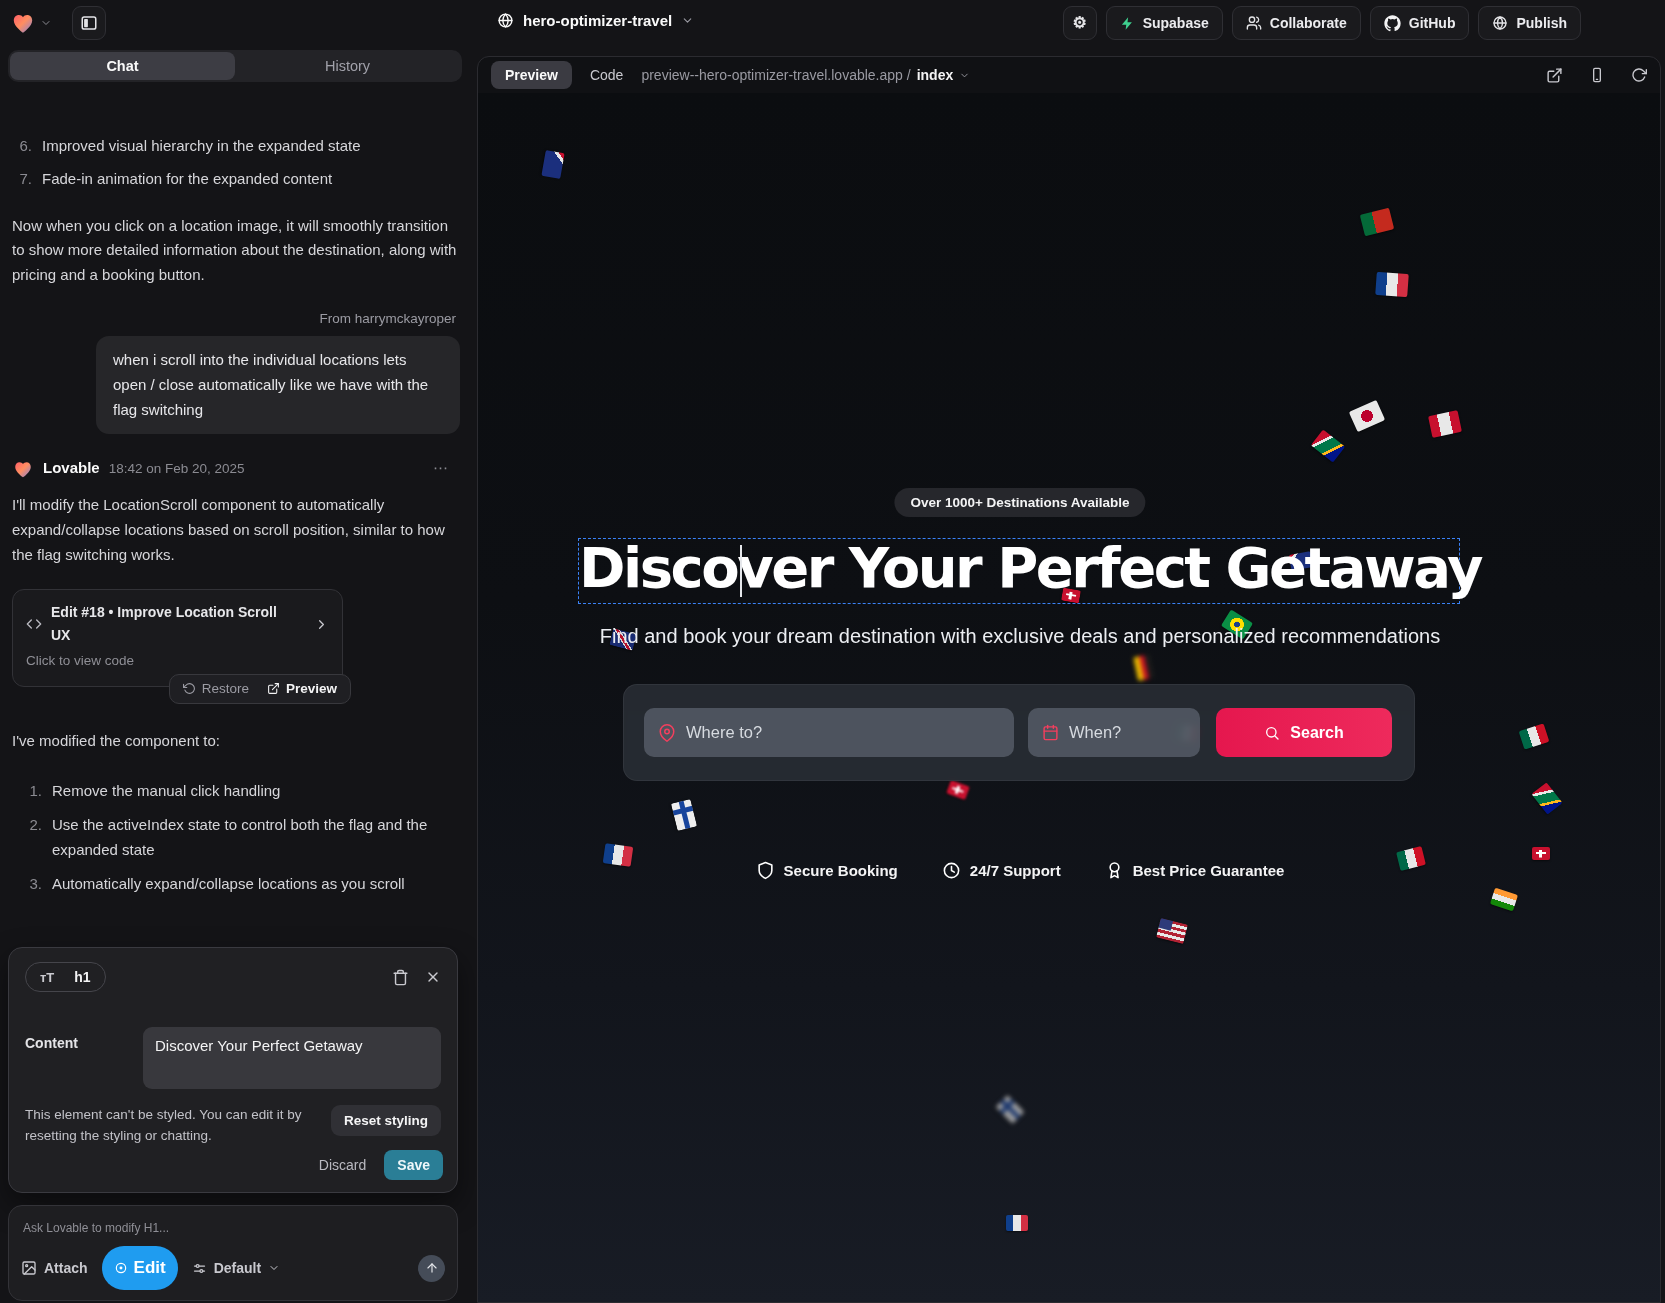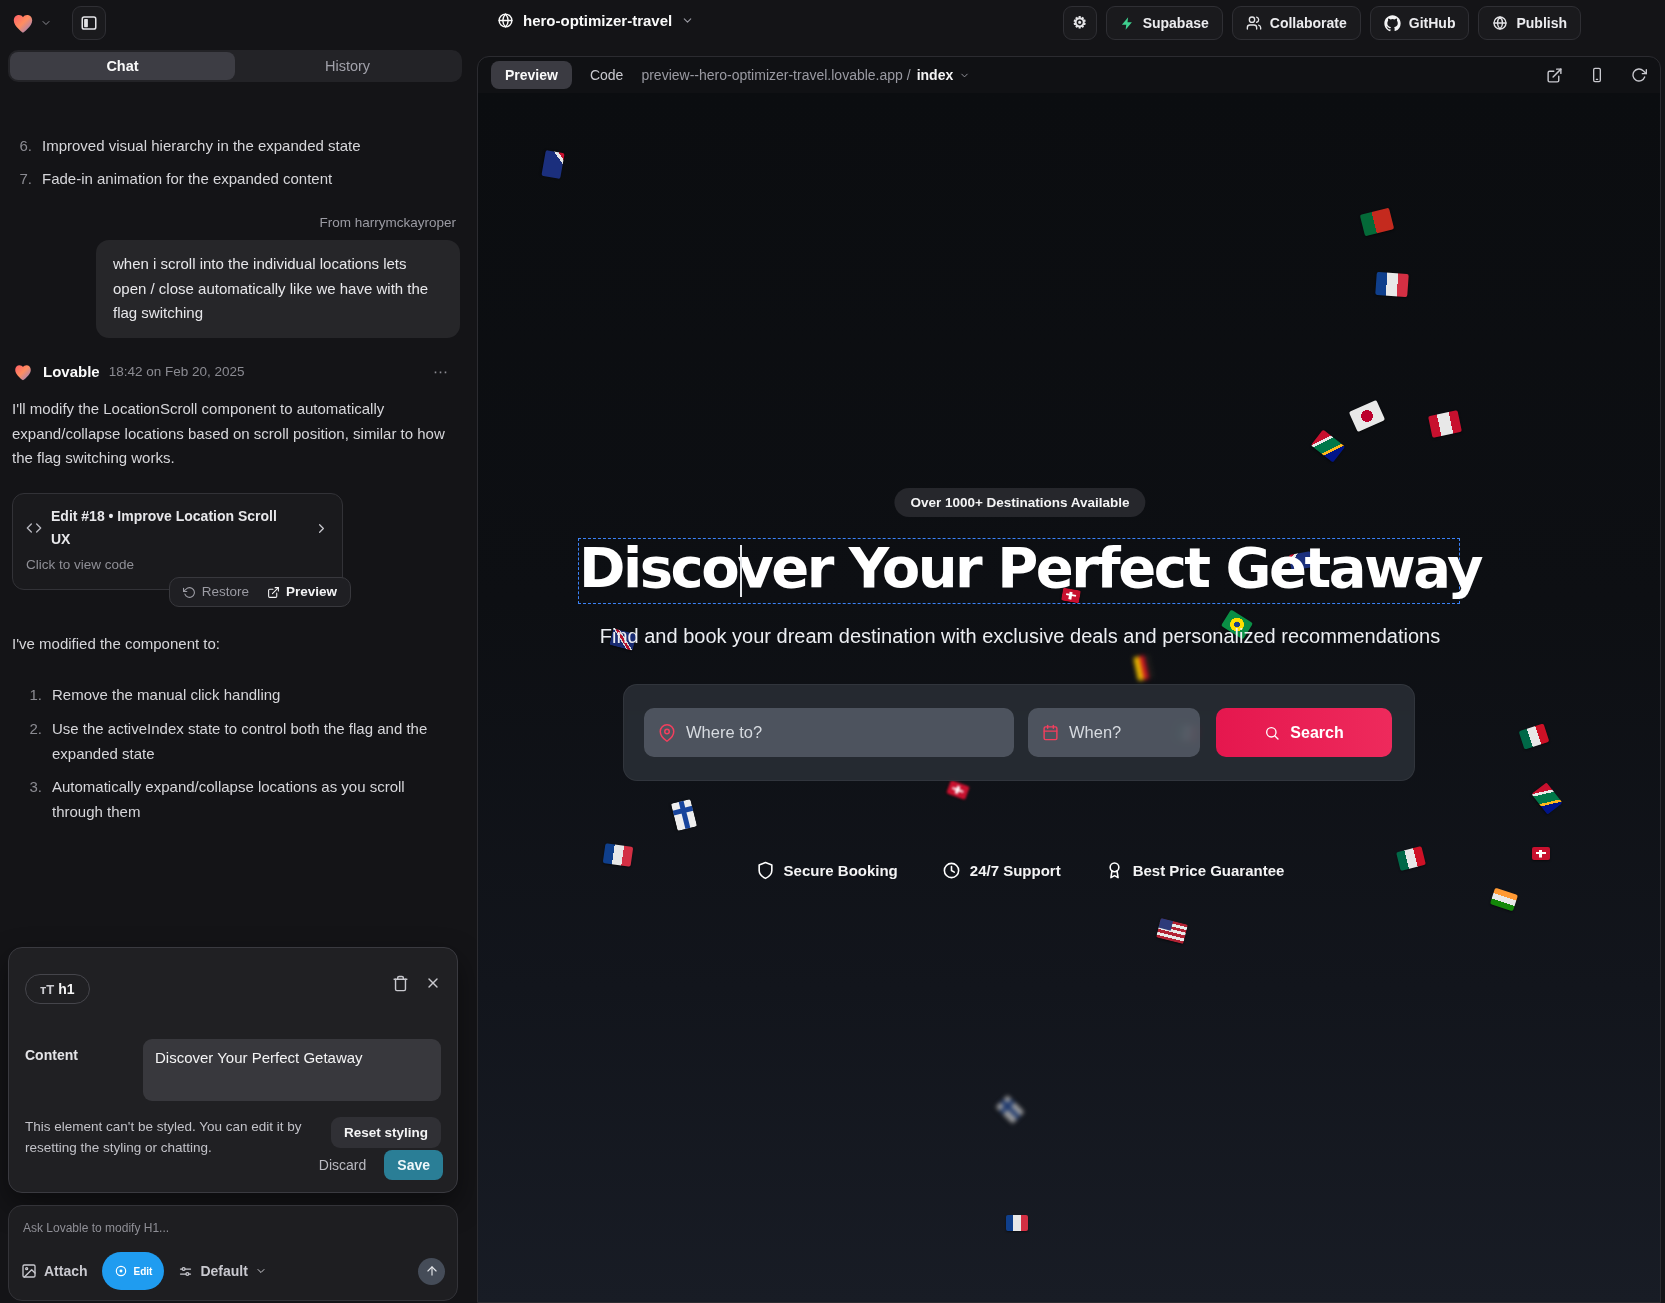--- a/index.html
+++ b/index.html
@@ -57,22 +57,22 @@
   .card-action.preview { color:#f4f4f5; font-weight:600; }
   .p3 { margin-top:42px; }
   .olist.main { margin-top:26px; margin-left:10px; gap:9px; }
   .oli .txt { max-width:400px; }
 
   
   .editor-panel { position:absolute; left:8px; right:12px; top:901px; height:246px; background:#202023;
                   border:1px solid #3a3a40; border-radius:14px; padding:14px 16px;
                   box-shadow:0 12px 30px rgba(0,0,0,.45); }
   .ep-top { display:flex; align-items:center; }
-  .tag-pill { display:flex; align-items:center; gap:4px; border:1px solid #45454b; border-radius:999px;
-              padding:6px 14px; color:#f4f4f5; font-size:14px; font-weight:600;margin-top:12px; }
+  .tag-pill { display:flex; align-items:center; gap:20px; border:1px solid #45454b; border-radius:999px;
+              padding:6px 14px; color:#f4f4f5; font-size:14px; font-weight:600; }
   .tag-pill .tt { color:#c9c9cf; font-size:13px; }
   .ep-icons { margin-left:auto; display:flex; align-items:center; gap:16px; color:#c9c9cf; }
   .ep-icons .ic { cursor:pointer; display:flex; }
   .ep-row { display:flex; margin-top:35px; gap:22px; }
   .ep-label { width:96px; padding-top:8px; color:#e4e4e7; font-size:14px; font-weight:600; }
   .ep-textarea { flex:1; height:62px; background:#38383d; border:none; border-radius:9px; resize:none;
                  color:#f4f4f5; font-size:15px; padding:10px 12px; font-family:"Liberation Sans",sans-serif; outline:none; }
   .ep-note-row { display:flex; margin-top:16px; align-items:flex-start; gap:12px; }
   .ep-note { flex:1; color:#c2c2c8; font-size:13.5px; line-height:1.55; }
   .btn-reset { background:#303035; border:none; border-radius:9px; color:#f4f4f5; font-size:13.5px; font-weight:600;
@@ -84,21 +84,21 @@
 
   
   .chat-input { position:absolute; left:8px; right:12px; top:1159px; height:96px; background:#1e1e21;
                 border:1px solid #333338; border-radius:14px; padding:12px 14px; }
   .ci-field { width:100%; background:transparent; border:none; outline:none; color:#fdba74;
               font-size:12px; font-family:"Liberation Sans",sans-serif; }
   .ci-field::placeholder { color:#8f8f96; }
   .ci-row { position:absolute; left:12px; right:12px; bottom:10px; display:flex; align-items:center; gap:14px; }
   .ci-attach { display:flex; align-items:center; gap:7px; color:#c9c9cf; font-size:14px; font-weight:600; cursor:pointer; }
   .ci-edit { display:flex; align-items:center; gap:6px; background:#1f9cf0; color:#fff; border-radius:999px;
-             font-size:10px; font-weight:700; padding:12px 12px; cursor:pointer; }
+             font-size:17px; font-weight:700; padding:12px 12px; cursor:pointer; }
   .ci-default { display:flex; align-items:center; gap:7px; color:#c9c9cf; font-size:14px; font-weight:600; cursor:pointer; }
   .ci-send { margin-left:auto; width:27px; height:27px; border-radius:50%; background:#454c58;
              display:flex; align-items:center; justify-content:center; cursor:pointer; }
 
   
   .preview-panel { position:absolute; left:477px; top:56px; right:4px; bottom:0; background:#101114;
                    border:1px solid #2b2b30; border-radius:12px 12px 0 0; overflow:hidden; }
   .pv-toolbar { position:absolute; top:0; left:0; right:0; height:36px; display:flex; align-items:center;
                 padding:0 13px; gap:14px; }
   .pv-tab-active { background:#3b3b42; color:#fafafa; font-size:14px; font-weight:600; border-radius:8px;
@@ -273,20 +273,21 @@
             <span class="num">6.</span>
             <span class="txt">Improved visual hierarchy in the expanded state</span>
           </div>
 
           <div class="oli">
             <span class="num">7.</span>
             <span class="txt">Fade-in animation for the expanded content</span>
           </div>
         </div>
 
+      <p class="para">Now when you click on a location image, it will smoothly transition to show more detailed information about the destination, along with pricing and a booking button.</p>
 
       <div class="from-label">From harrymckayroper</div>
 
       <div class="user-bubble">when i scroll into the individual locations lets open / close automatically like we have with the flag switching</div>
 
       <div class="asst-row">
         <span>
           <svg width="22" height="22" viewBox="0 0 24 24">
               <path fill="url(#lovable-grad)" d="M12 21s-8.5-5.8-8.5-11.3C3.5 6.5 5.6 4.5 8.2 4.5c1.6 0 3 .8 3.8 2.1.8-1.3 2.2-2.1 3.8-2.1 2.6 0 4.7 2 4.7 5.2C20.5 15.2 12 21 12 21z"></path>
             </svg>

